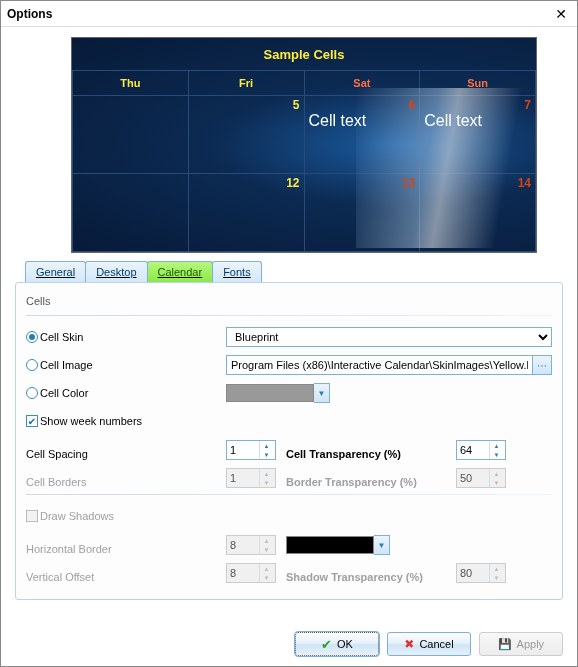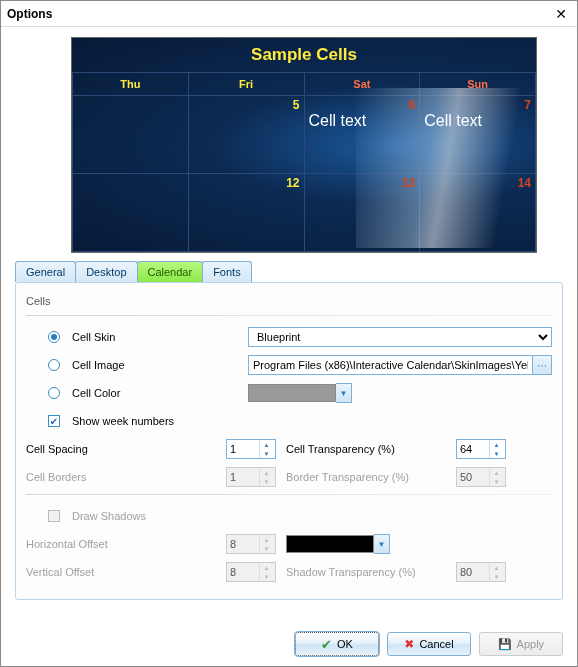--- a/index.html
+++ b/index.html
@@ -2,56 +2,56 @@
 <html><head>
 <meta charset="utf-8">
 <style>
 * { box-sizing: border-box; margin: 0; padding: 0; font-family: "Segoe UI", Tahoma, sans-serif; font-size: 11px; }
 body { background: #fff; width: 578px; height: 667px; border: 1px solid #888; position: relative; }
 .titlebar { height: 26px; display: flex; align-items: center; padding: 0 6px; border-bottom: 1px solid #ddd; }
 .titlebar .title { flex: 1; font-size: 12px; font-weight: bold; }
 .titlebar .close { width: 20px; text-align: center; font-size: 14px; cursor: pointer; }
 .preview { margin: 10px 40px 8px 70px; height: 216px; border: 1px solid #666; background: radial-gradient(ellipse at 70% 50%, #1a5a9e 0%, #0c2a52 40%, #071a38 100%); position: relative; overflow: hidden; }
 .preview-table { width: 100%; height: 100%; border-collapse: collapse; }
-.preview-title { text-align: center; color: #ffeb3b; font-weight: bold; font-size: 17px; padding: 6px 0; border-bottom: 1px solid #2a4a7a; }
+.preview-title { text-align: center; color: #ffeb3b; font-weight: bold; font-size: 13px; padding: 6px 0; border-bottom: 1px solid #2a4a7a; }
 .preview-head td { color: #ffeb3b; font-weight: bold; text-align: center; padding: 4px 0; border: 1px solid #2a4a7a; width: 25%; }
 .preview-head td.wk { color: #ff7043; }
 .preview-row td { border: 1px solid #2a4a7a; height: 78px; vertical-align: top; padding: 2px 4px; position: relative; }
 .daynum { font-weight: bold; font-size: 12px; text-align: right; display: block; }
 .daynum.y { color: #ffeb3b; }
 .daynum.r { color: #d84315; }
 .celltext { color: #fff; font-size: 16px; }
 .lightfx { position: absolute; right: 0; top: 50px; width: 180px; height: 160px; background: linear-gradient(100deg, transparent 0%, rgba(200,230,255,0.4) 40%, rgba(255,255,255,0.5) 50%, transparent 80%); pointer-events: none; }
-.tabs { display: flex; margin: 6px 0 0 14px; }
+.tabs { display: flex; margin: 6px 0 0 24px; text-decoration: underline; }
 .tab { padding: 4px 10px; border: 1px solid #7fb0d8; border-bottom: none; background: linear-gradient(#eaf4fc,#d4e8f7); border-radius: 3px 3px 0 0; margin-right: -1px; cursor: pointer; color: #003a6a; font-size: 11px; }
 .tab.active { background: linear-gradient(#b6f77e,#8ee84a); color: #1a5c00; position: relative; z-index: 2; }
 .panel { margin: 0 14px 10px 14px; border: 1px solid #b9d4eb; border-radius: 3px; padding: 8px 10px 10px 10px; background: #fdfdfd; }
 .group-label { color: #555; margin: 4px 0 8px 0; font-size: 11px; }
 .hr { height: 1px; background: linear-gradient(to right,#cfd8df,#eef3f7); margin-bottom: 10px; }
 .row { display: flex; align-items: center; margin-bottom: 6px; min-height: 22px; }
-.col-label { width: 200px; display: flex; align-items: center; gap: 12px; margin-left: 22px; }
+.col-label { width: 200px; display: flex; align-items: center; gap: 2px; }
 .col-label.disabled, .disabled { color: #a0a0a0; }
 .radio { width: 12px; height: 12px; border: 1px solid #3a8cc4; border-radius: 50%; display: inline-flex; align-items: center; justify-content: center; background: #fff; }
 .radio.checked::after { content: ""; width: 6px; height: 6px; border-radius: 50%; background: #2a7abf; }
 .checkbox { width: 12px; height: 12px; border: 1px solid #3a8cc4; background: #fff; display: inline-flex; align-items: center; justify-content: center; font-size: 10px; color: #1565c0; }
 .checkbox.disabled { border-color: #bbb; background: #f2f2f2; }
 .input-wide { flex: 1; }
 select, .textinput { width: 100%; height: 20px; border: 1px solid #7fb0d8; background: #fff; padding: 0 4px; font-size: 11px; }
 .file-row { display: flex; width: 100%; }
 .file-row .textinput { flex: 1; border-right: none; }
 .file-btn { width: 20px; height: 20px; border: 1px solid #7fb0d8; background: linear-gradient(#eaf4fc,#cfe5f7); display: flex; align-items: center; justify-content: center; color: #2a7abf; cursor: pointer; font-size: 10px; }
 .color-combo { display: flex; align-items: center; }
 .color-swatch { width: 88px; height: 18px; border: 1px solid #888; background: #999; }
 .color-swatch.black { background: #000; }
 .combo-btn { width: 16px; height: 20px; border: 1px solid #7fb0d8; border-left: none; background: linear-gradient(#eaf4fc,#cfe5f7); display: flex; align-items: center; justify-content: center; color: #2a7abf; font-size: 8px; cursor: pointer; }
-.two-col { display: flex; }
+.two-col { display: flex; align-items: flex-end; }
 .two-col > div { display: flex; align-items: center; }
 .two-col .left { width: 200px; }
 .two-col .mid { width: 60px; }
-.two-col .rlabel { width: 170px; }
+.two-col .rlabel { width: 170px; font-weight: bold; }
 .two-col .rinput { width: 60px; }
 .spinner { display: flex; width: 50px; height: 20px; border: 1px solid #7fb0d8; background: #fff; }
 .spinner.disabled { background: #f0f0f0; border-color: #ccc; color: #999; }
 .spinner input { border: none; width: 32px; padding: 0 3px; font-size: 11px; background: transparent; outline: none; }
 .spinner .arrows { width: 14px; display: flex; flex-direction: column; border-left: 1px solid #cce0f0; }
 .spinner .arrows span { flex: 1; display: flex; align-items: center; justify-content: center; font-size: 6px; color: #2a7abf; cursor: pointer; }
 .spinner.disabled .arrows span { color: #bbb; }
 .buttons { position: absolute; bottom: 10px; right: 14px; display: flex; gap: 8px; }
 .btn { width: 84px; height: 24px; border: 1px solid #7fb0d8; border-radius: 3px; background: linear-gradient(#fefefe 0%,#e6f1fa 45%,#cfe5f7 55%,#e6f1fa 100%); display: flex; align-items: center; justify-content: center; gap: 5px; cursor: pointer; font-size: 11px; }
 .btn.default { border: 1px dotted #555; outline: 1px solid #7fb0d8; }
@@ -211,21 +211,21 @@
 
   <div class="row">
     <div class="col-label disabled">
         <span class="checkbox disabled"></span>
         <span>Draw Shadows</span>
       </div>
   </div>
 
   <div class="row two-col">
     <div class="left disabled">
-        <span>Horizontal Offset</span>
+        <span>Horizontal Border</span>
       </div>
     <div class="mid">
         <div class="spinner disabled">
           <input disabled="" value="8" style="">
           <div class="arrows">
             <span>▲</span>
             <span>▼</span>
           </div>
         </div>
       </div>

